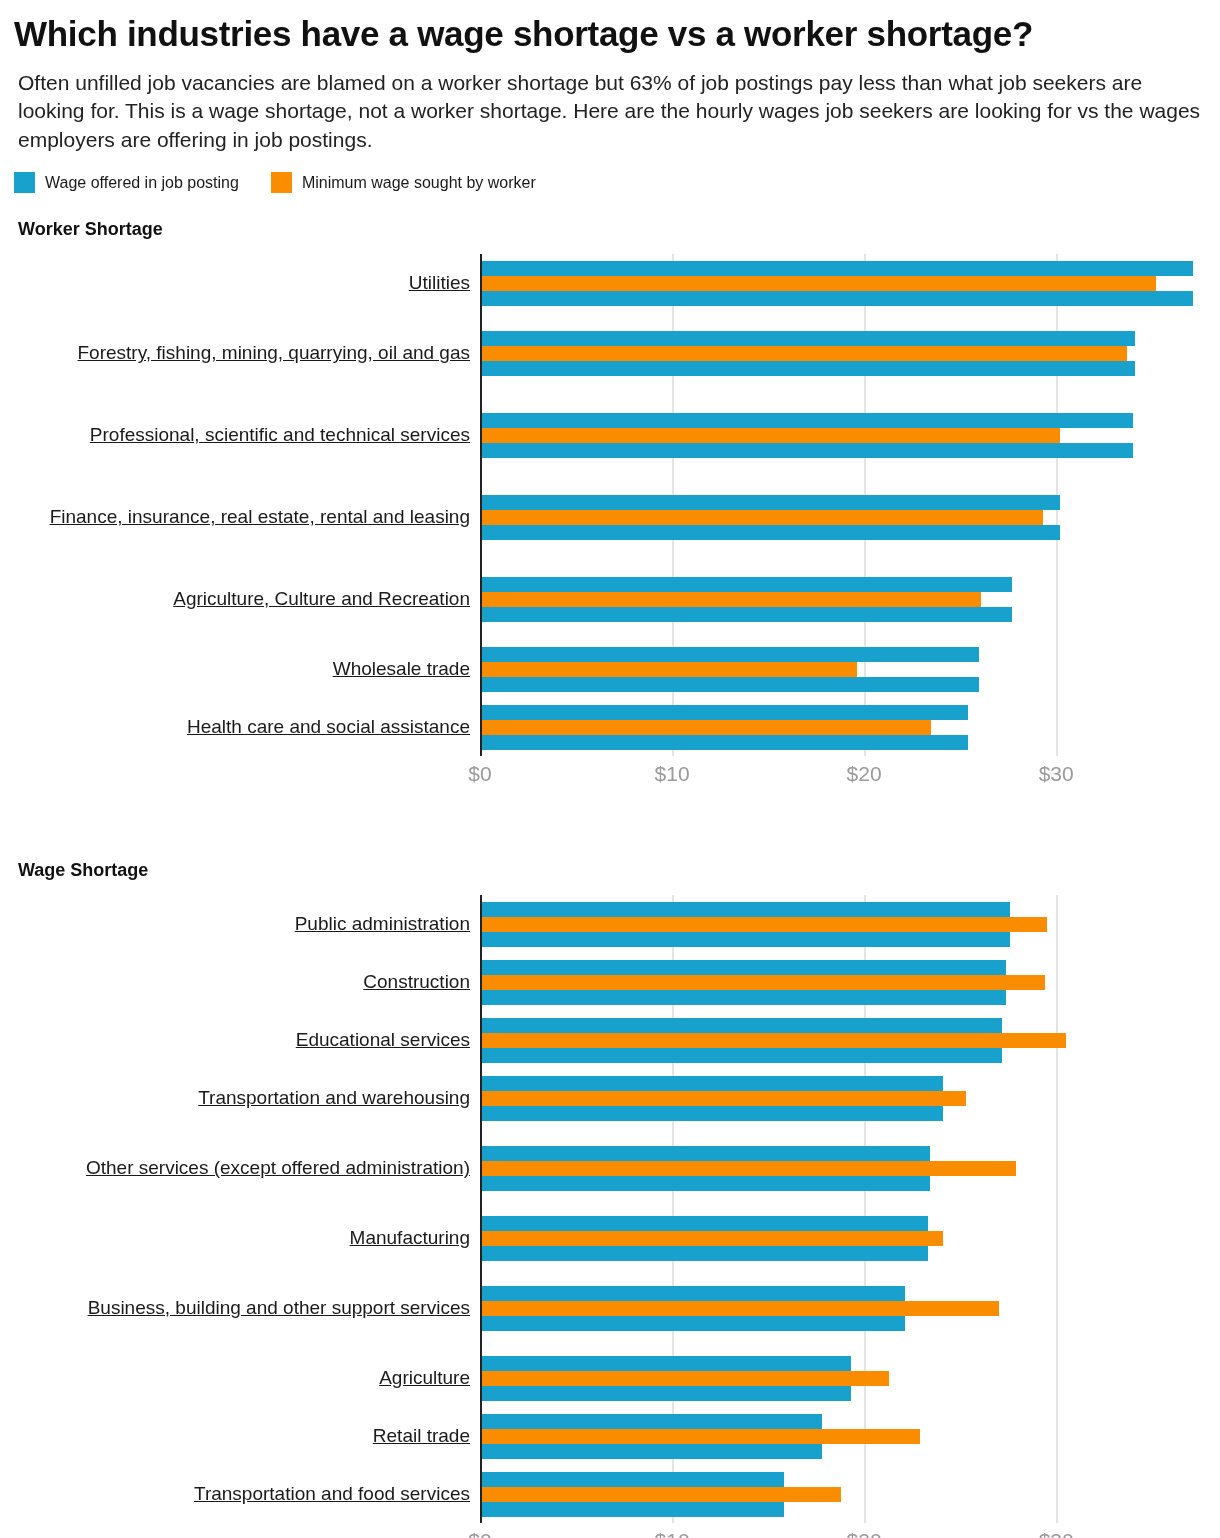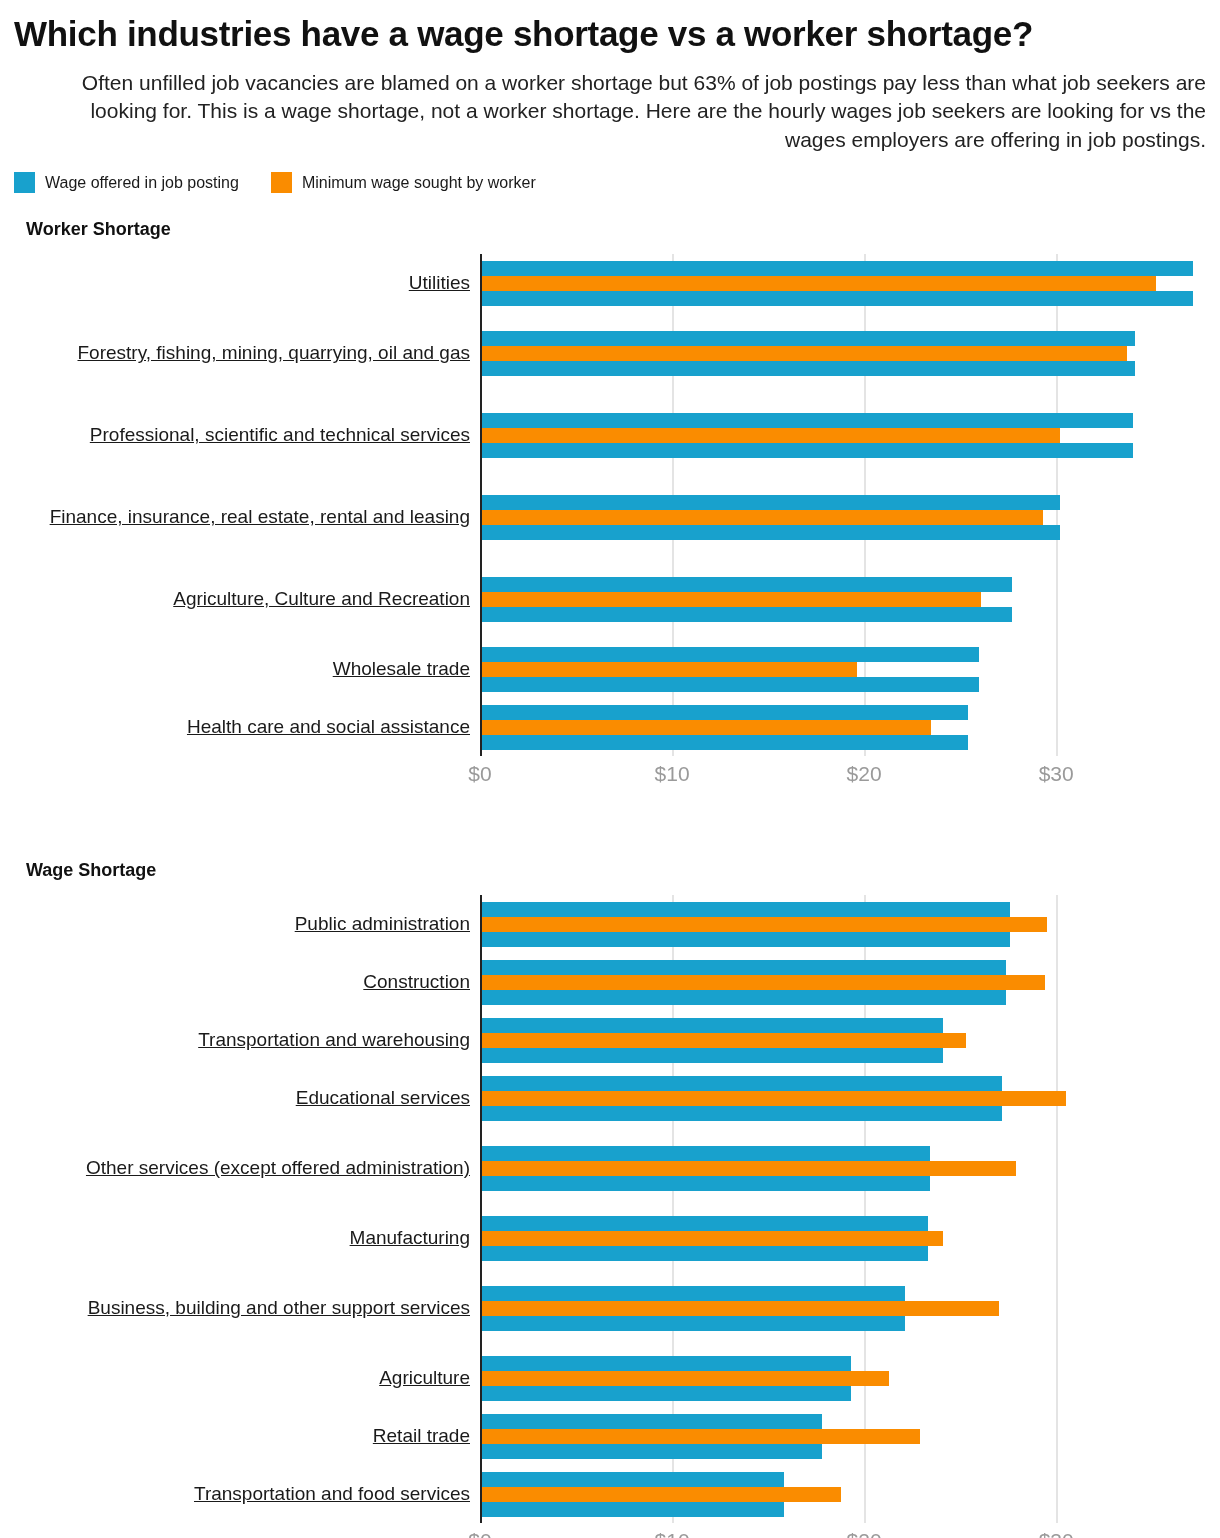--- a/index.html
+++ b/index.html
@@ -18,36 +18,35 @@
     font-weight:bold;
     letter-spacing:-0.3px;
     margin:0 0 14px 0;
     color:#111111;
     max-width:1060px;
   }
   .desc{
     font-size:21px;
     line-height:1.36;
     color:#222222;
-    margin:0 0 18px 16px;
+    margin:0 0 18px 4px;
     max-width:1190px;
-    text-align:right;
   }
 
   .legend{display:flex;align-items:center;gap:0;margin:0 0 26px 0;}
   .legend-item{display:flex;align-items:center;margin-right:32px;}
   .legend-swatch{width:21px;height:21px;margin-right:10px;flex:0 0 auto;}
   .legend-label{font-size:16px;color:#1a1a1a;line-height:1;}
 
   .panel{margin:0 0 0 0;}
   .panel-title{
     font-size:18px;
     font-weight:bold;
     color:#111;
-    margin:0 0 14px 12px;
+    margin:0 0 14px 4px;
   }
 
   
   .plot{position:relative;}
   .row{
     position:relative;
     display:flex;
     align-items:center;
     height:58px;
     text-decoration:underline;
@@ -248,36 +247,36 @@
           <div class="cat-label">Construction</div>
           <div class="bars">
             <div class="barstack">
               <div class="bar b1" style="width: 524.333px; background: rgb(24, 161, 205);"></div>
               <div class="bar orange" style="width: 562.746px; background: rgb(250, 140, 0);"></div>
               <div class="bar b2" style="width: 524.333px; background: rgb(24, 161, 205);"></div>
             </div>
           </div>
         </div>
         <div class="row">
+          <div class="cat-label">Educational services</div>
+          <div class="bars">
+            <div class="barstack">
+              <div class="bar b1" style="width: 520.492px; background: rgb(24, 161, 205);"></div>
+              <div class="bar orange" style="width: 583.873px; background: rgb(250, 140, 0);"></div>
+              <div class="bar b2" style="width: 520.492px; background: rgb(24, 161, 205);"></div>
+            </div>
+          </div>
+        </div>
+        <div class="row">
           <div class="cat-label">Transportation and warehousing</div>
           <div class="bars">
             <div class="barstack">
               <div class="bar b1" style="width: 460.952px; background: rgb(24, 161, 205);"></div>
               <div class="bar orange" style="width: 484px; background: rgb(250, 140, 0);"></div>
               <div class="bar b2" style="width: 460.952px; background: rgb(24, 161, 205);"></div>
-            </div>
-          </div>
-        </div>
-        <div class="row">
-          <div class="cat-label">Educational services</div>
-          <div class="bars">
-            <div class="barstack">
-              <div class="bar b1" style="width: 520.492px; background: rgb(24, 161, 205);"></div>
-              <div class="bar orange" style="width: 583.873px; background: rgb(250, 140, 0);"></div>
-              <div class="bar b2" style="width: 520.492px; background: rgb(24, 161, 205);"></div>
             </div>
           </div>
         </div>
         <div class="row tall">
           <div class="cat-label">Other services (except offered administration)</div>
           <div class="bars">
             <div class="barstack">
               <div class="bar b1" style="width: 447.508px; background: rgb(24, 161, 205);"></div>
               <div class="bar orange" style="width: 533.937px; background: rgb(250, 140, 0);"></div>
               <div class="bar b2" style="width: 447.508px; background: rgb(24, 161, 205);"></div>

